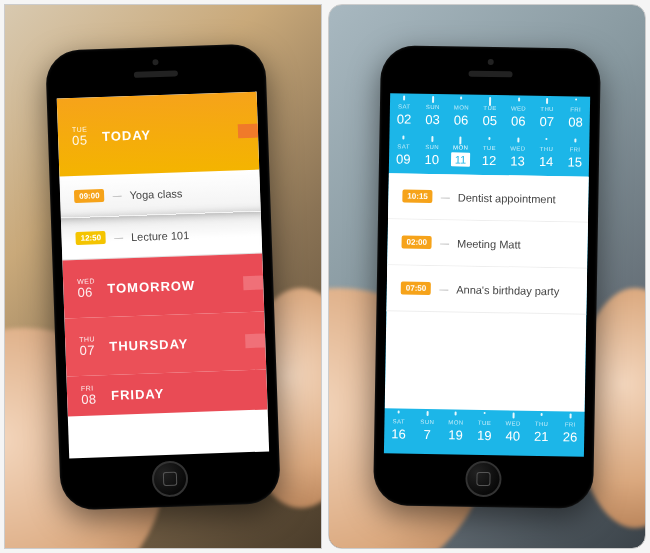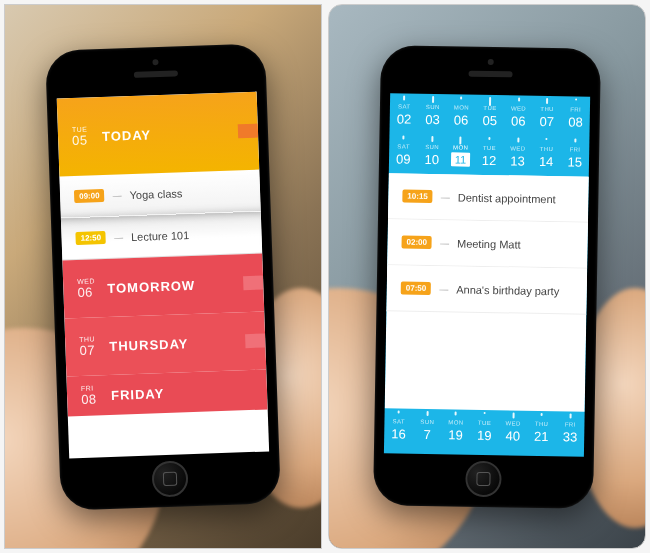--- a/index.html
+++ b/index.html
@@ -241,19 +241,19 @@
         </div>
       </div>
 
       <div class="cal-row bottom-row" id="week3">
           <div class="cal-cell"><div class="tick" style="height: 3px;"></div><span class="dow">SAT</span><span class="dnum">16</span></div>
           <div class="cal-cell"><div class="tick" style="height: 5px;"></div><span class="dow">SUN</span><span class="dnum">7</span></div>
           <div class="cal-cell"><div class="tick" style="height: 4px;"></div><span class="dow">MON</span><span class="dnum">19</span></div>
           <div class="cal-cell"><div class="tick" style="height: 2px;"></div><span class="dow">TUE</span><span class="dnum">19</span></div>
           <div class="cal-cell"><div class="tick" style="height: 6px;"></div><span class="dow">WED</span><span class="dnum">40</span></div>
           <div class="cal-cell"><div class="tick" style="height: 3px;"></div><span class="dow">THU</span><span class="dnum">21</span></div>
-          <div class="cal-cell"><div class="tick" style="height: 5px;"></div><span class="dow">FRI</span><span class="dnum">33</span></div>
+          <div class="cal-cell"><div class="tick" style="height: 5px;"></div><span class="dow">FRI</span><span class="dnum">26</span></div>
         </div>
 
     </div>
     <div class="home"></div>
   </div>
 </div>
 
 </body></html>

